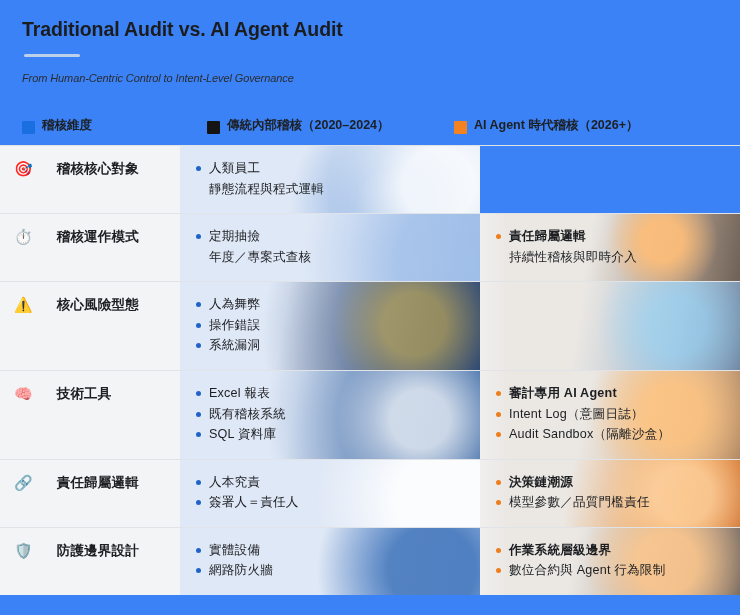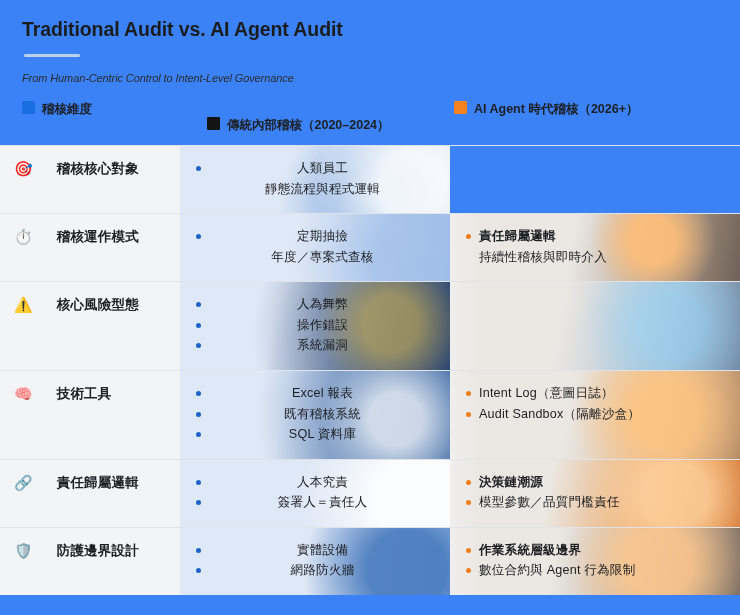--- a/index.html
+++ b/index.html
@@ -40,21 +40,21 @@
   }
 
   
   .legend {
     display: flex;
     margin-top: 17px;
     font-size: 12.5px;
     color: #1d1f22;
     font-weight: bold;
   }
-  .legend-item { display: flex; align-items: flex-start; }
+  .legend-item { display: flex; align-items: flex-end; }
   .legend-item.l1 { width: 185px; }
   .legend-item.l2 { width: 247px; margin-top: 16px; }
   .legend-item.l3 { flex: 1; }
   .swatch {
     width: 13px; height: 13px;
     margin-right: 7px;
     border-radius: 1px;
     flex: none;
   }
   .sw-blue   { background: #1a6fe0; }
@@ -94,27 +94,26 @@
     font-size: 13.5px;
     font-weight: bold;
     color: #1d1f22;
     line-height: 1.3;
     letter-spacing: 0.2px;
     margin-left: 17px;
   }
 
   
   .c2 {
-    width: 270px;
+    width: 300px;
     flex: none;
     position: relative;
     padding: 13px 14px 13px 16px;
     background: #dfe8f6;
     overflow: hidden;
-    text-align: center;
   }
   
   .c3 {
     flex: 1;
     position: relative;
     padding: 13px 14px 13px 16px;
     background: #ebe8e4;
     overflow: hidden;
   }
 
@@ -294,20 +293,21 @@
           <li>Excel 報表</li>
           <li>既有稽核系統</li>
           <li>SQL 資料庫</li>
         </ul>
           </div>
       </div>
       <div class="c3 fade-edge">
         <div class="art glow-o4"></div>
         <div class="cell-body">
             <ul class="items">
+          <li class="strong">審計專用 AI Agent</li>
           <li>Intent Log（意圖日誌）</li>
           <li>Audit Sandbox（隔離沙盒）</li>
         </ul>
           </div>
       </div>
     </div>
 
     <div class="row">
       <div class="c1">
         <span class="emoji">🔗</span>

